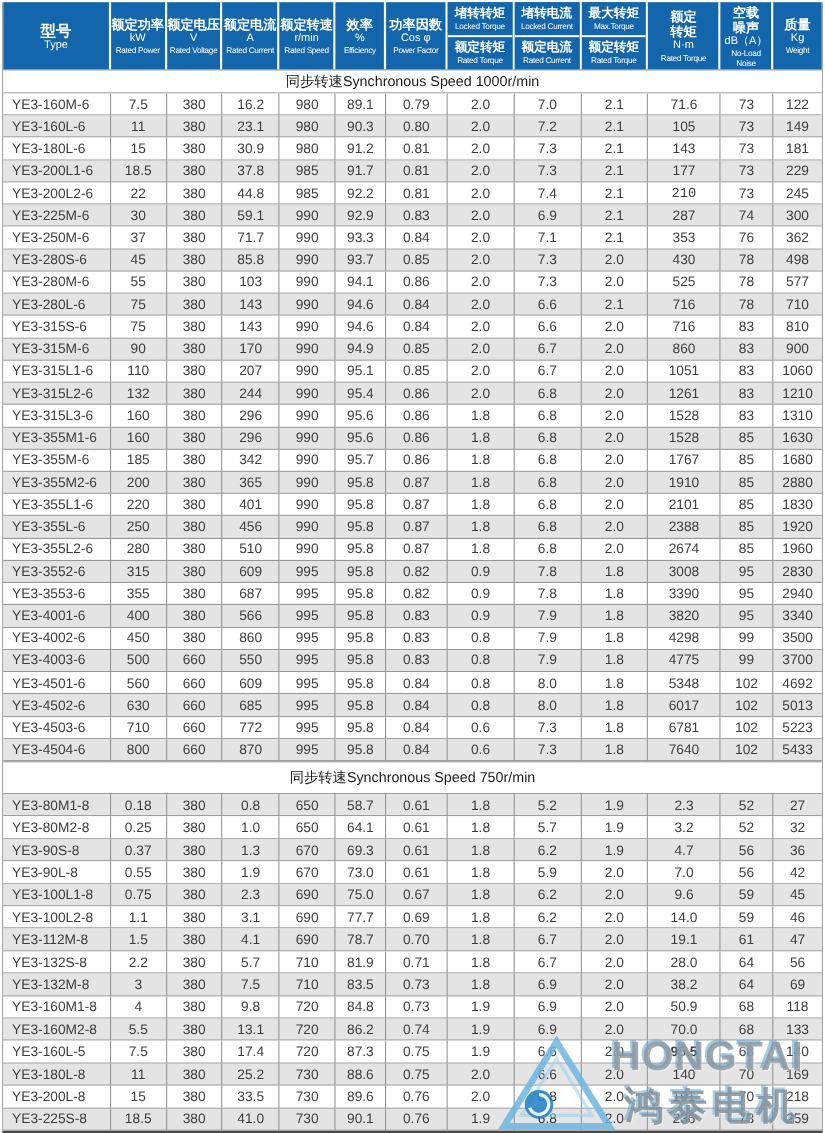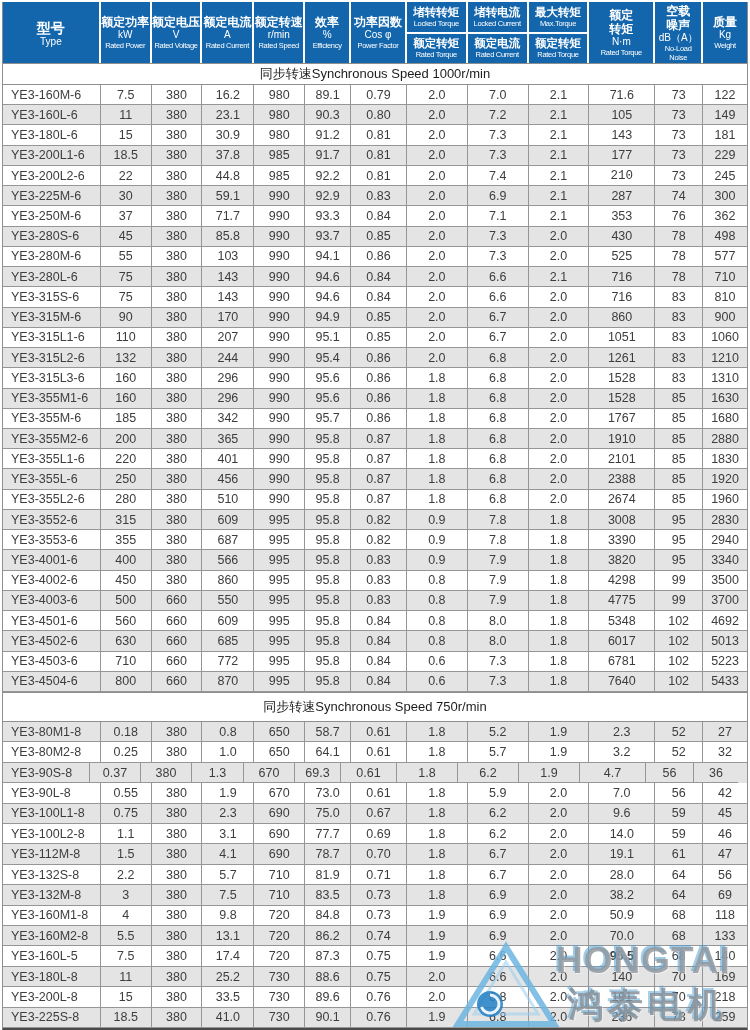--- a/index.html
+++ b/index.html
@@ -634,21 +634,21 @@
             <div class="cell" style="width: 46px;">64.1</div>
             <div class="cell" style="width: 56px;">0.61</div>
             <div class="cell" style="width: 61px;">1.8</div>
             <div class="cell" style="width: 61px;">5.7</div>
             <div class="cell" style="width: 61px;">1.9</div>
             <div class="cell" style="width: 66px;">3.2</div>
             <div class="cell" style="width: 48px;">52</div>
             <div class="cell" style="width: 44px;">32</div>
           </div>
           <div class="row alt">
-            <div class="cell c0" style="width: 87px;">YE3-90S-8</div>
+            <div class="cell c0" style="width: 98px;">YE3-90S-8</div>
             <div class="cell" style="width: 51px;">0.37</div>
             <div class="cell" style="width: 51px;">380</div>
             <div class="cell" style="width: 52px;">1.3</div>
             <div class="cell" style="width: 51px;">670</div>
             <div class="cell" style="width: 46px;">69.3</div>
             <div class="cell" style="width: 56px;">0.61</div>
             <div class="cell" style="width: 61px;">1.8</div>
             <div class="cell" style="width: 61px;">6.2</div>
             <div class="cell" style="width: 61px;">1.9</div>
             <div class="cell" style="width: 66px;">4.7</div>

